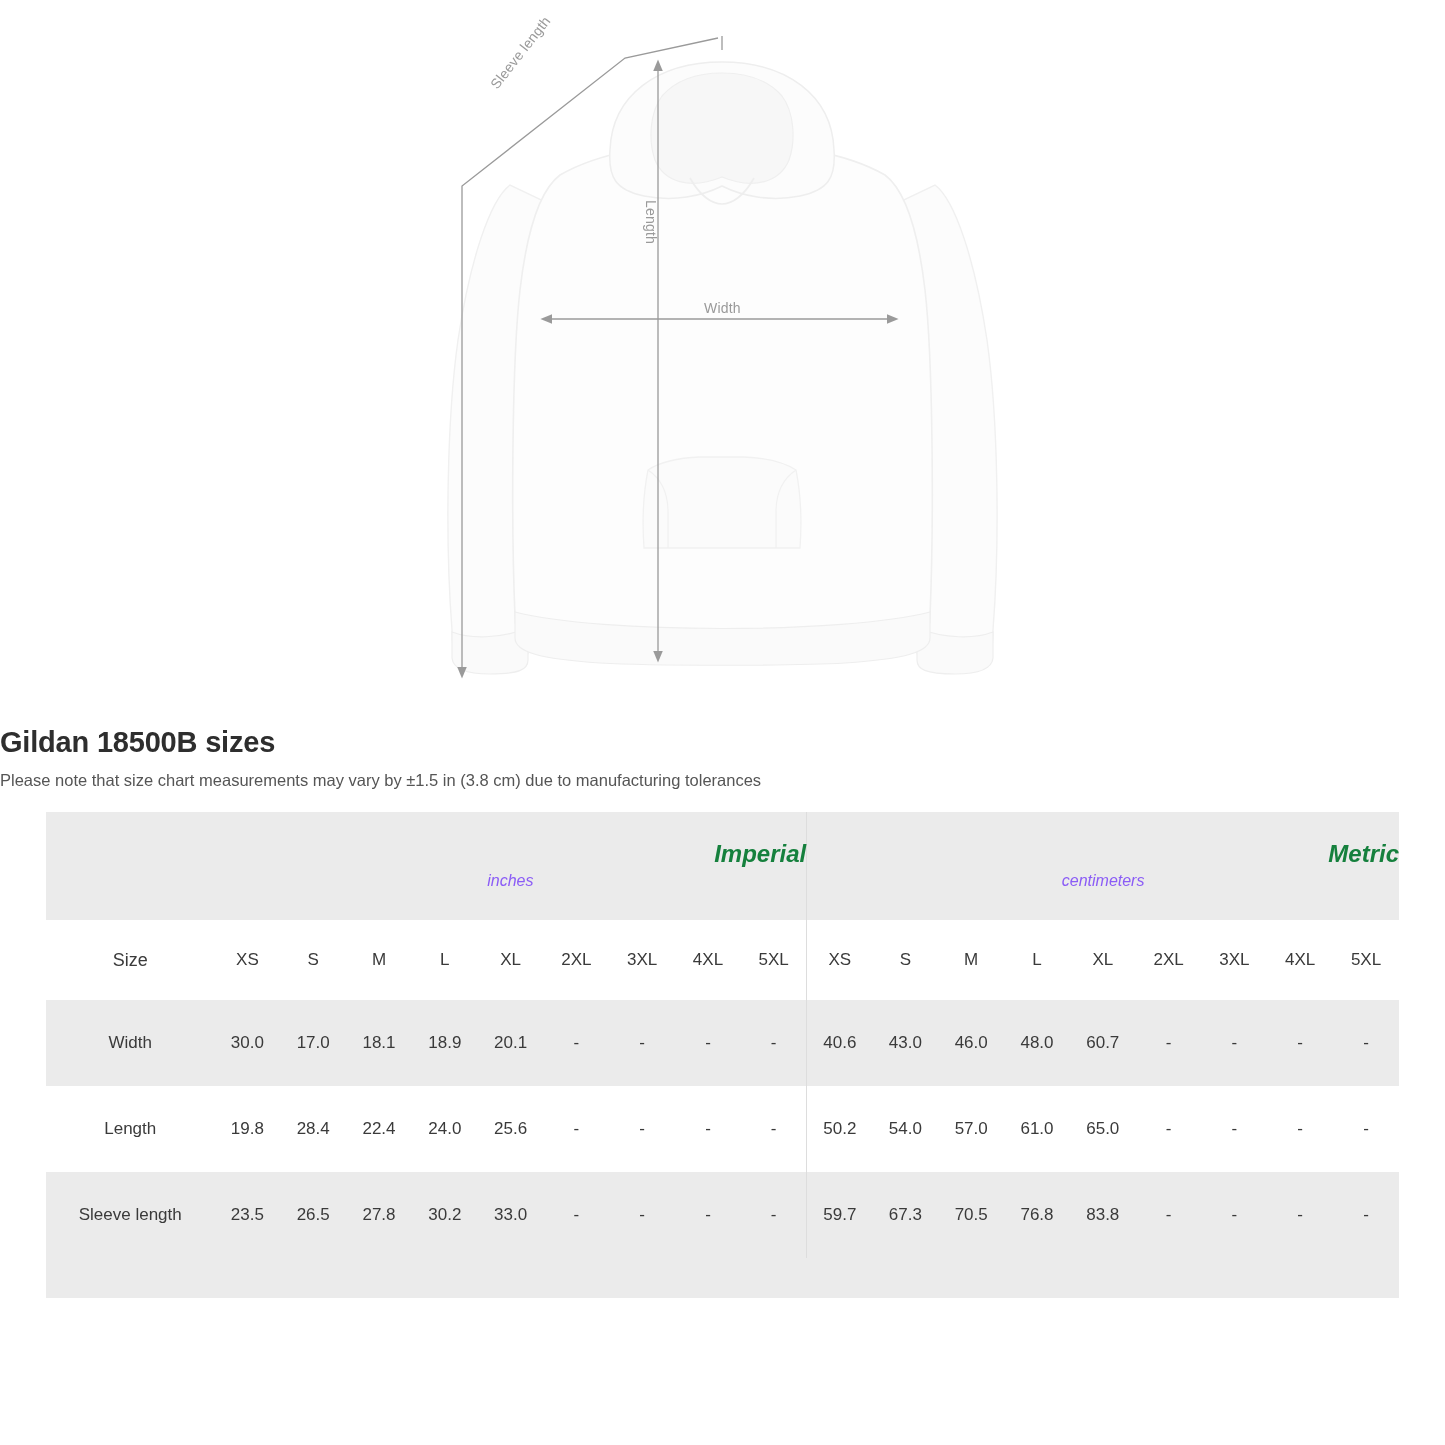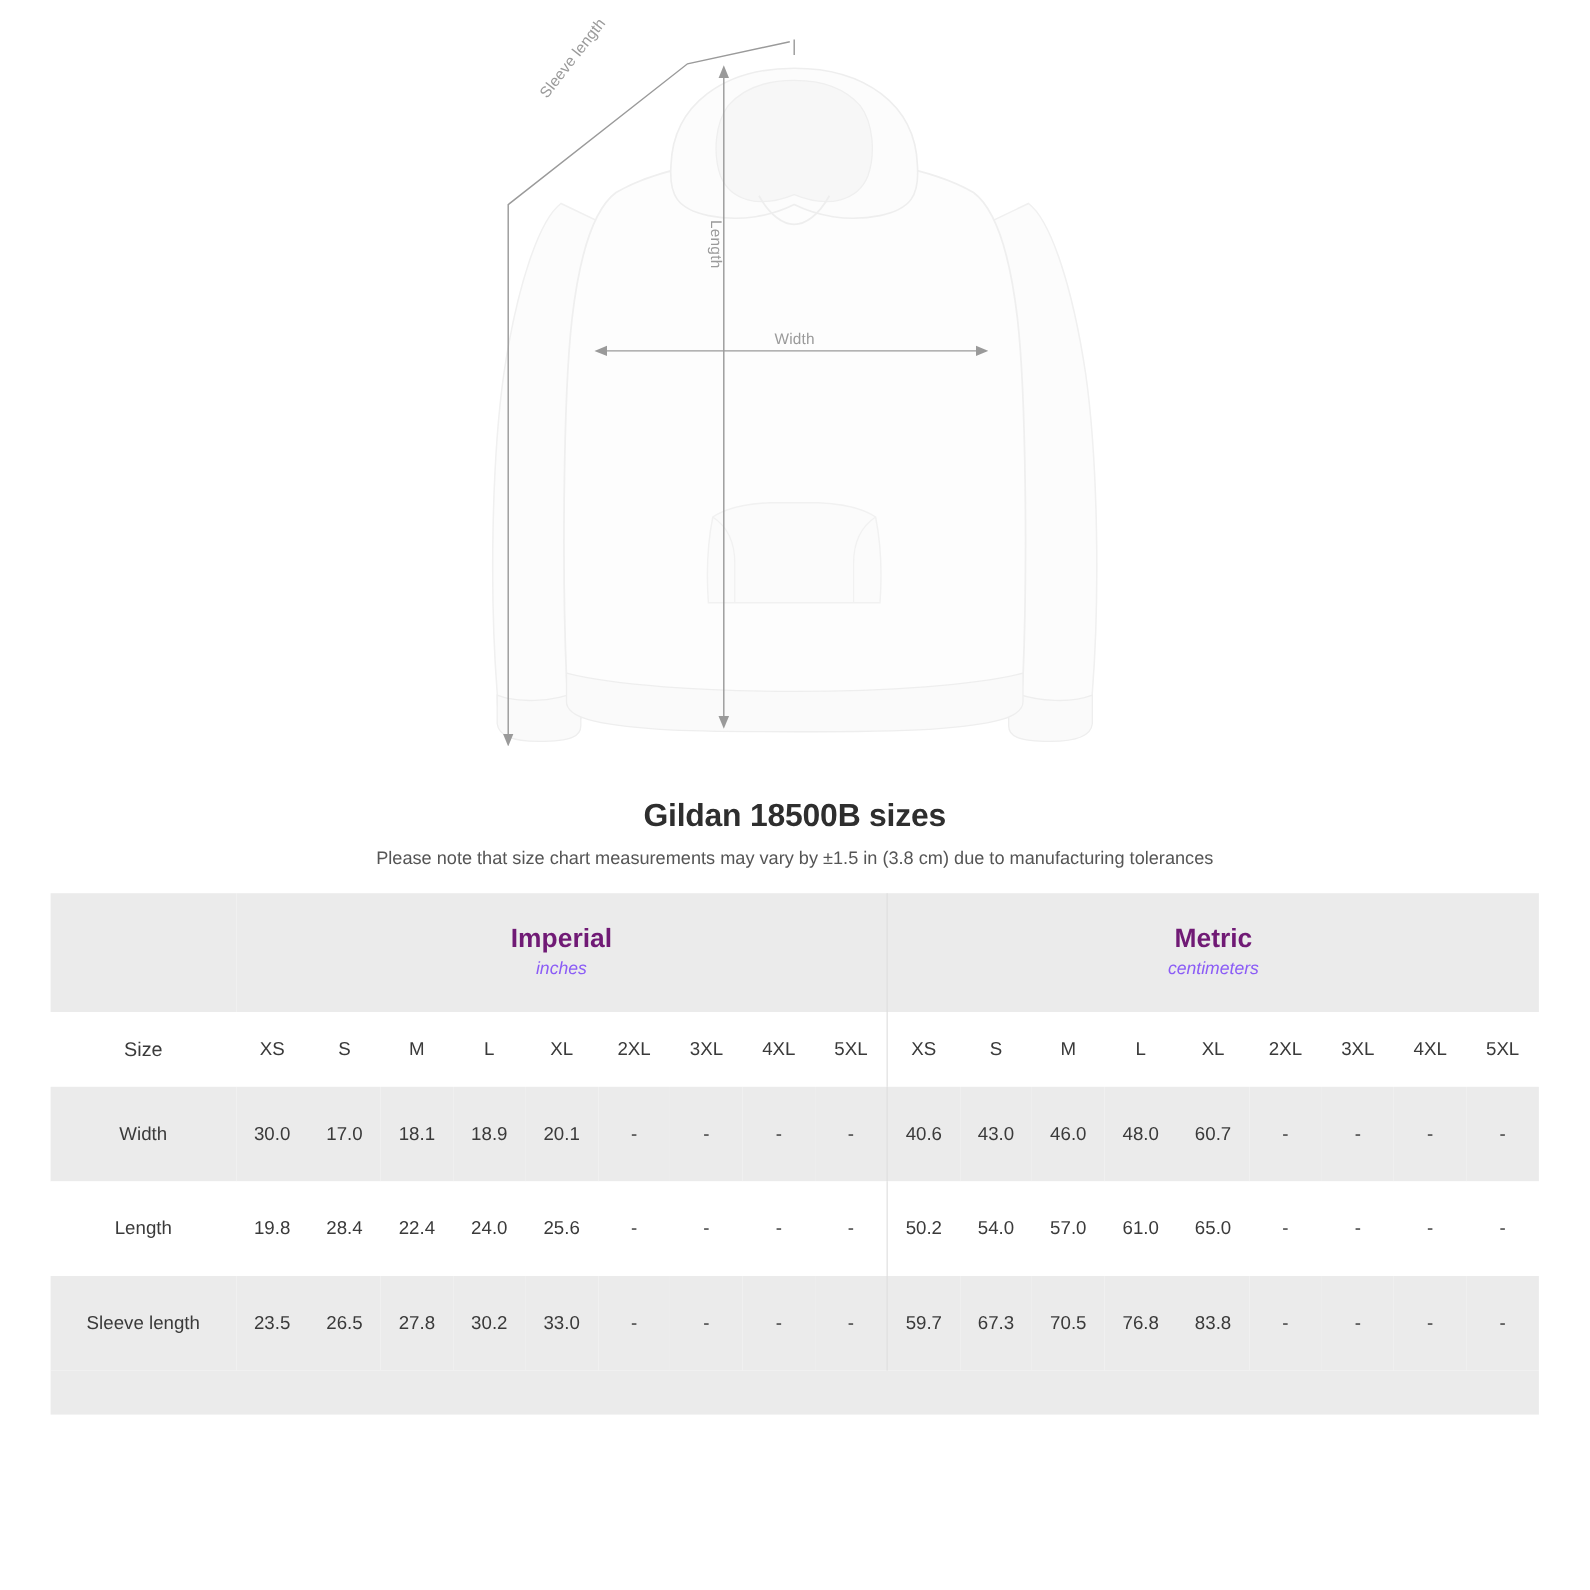--- a/index.html
+++ b/index.html
@@ -49,21 +49,20 @@
     transform: rotate(90deg);
     transform-origin: left top;
   }
   #label-width {
     left: 704px;
     top: 300px;
   }
 
   
   .title-block {
-    text-align: center;
     margin-top: 6px;
   }
   .chart-title {
     font-size: 29px;
     font-weight: bold;
     color: #2e2e2e;
     margin: 0 0 12px 0;
     letter-spacing: -0.2px;
   }
   .chart-note {
@@ -89,32 +88,34 @@
     color: #3a3a3a;
     font-weight: normal;
   }
   .unit-header td {
     background: #ebebeb;
     height: 108px;
     padding: 0;
   }
   .unit-header .unit-name {
     font-size: 24px;
+    font-style: italic;
     font-weight: bold;
-    color: #701a75;
+    color: #15803d;
     line-height: 1.25;
+    text-align: right;
   }
   .unit-header .unit-sub {
     font-size: 16px;
     font-style: italic;
     color: #8b5cf6;
     line-height: 1.5;
   }
   .row-head {
-    height: 68px;
+    height: 80px;
   }
   .row-head td {
     background: #ffffff;
     font-size: 17.5px;
     font-weight: bold;
     color: #3a3a3a;
   }
   .row-head td.first-col {
     font-size: 18px;
   }

